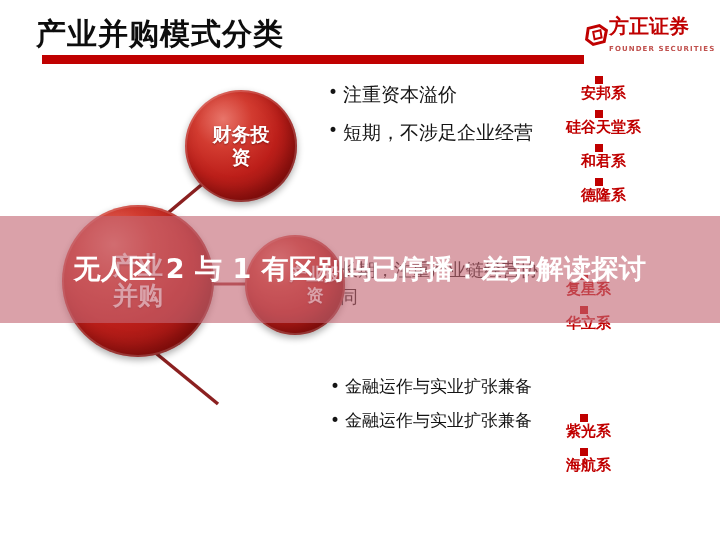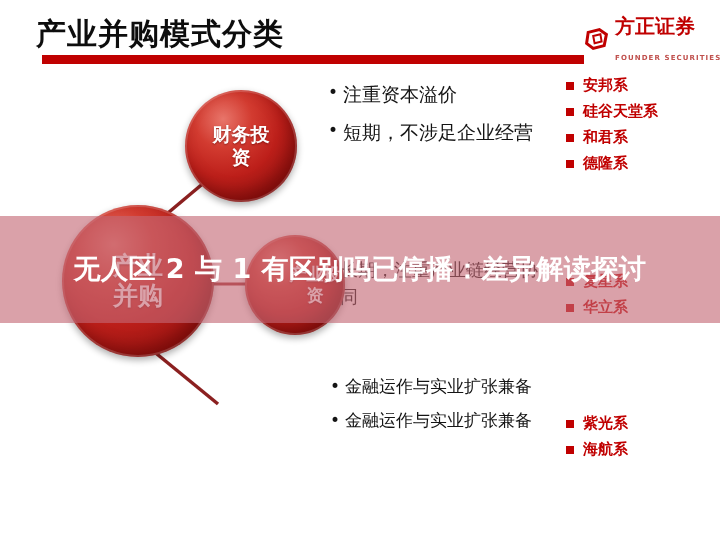--- a/index.html
+++ b/index.html
@@ -38,21 +38,21 @@
     background: #c00000;
   }
 
   
   #logo {
     position: absolute;
     left: 585px;
     top: 16px;
     display: flex;
     align-items: center;
-    gap: 6px;
+    gap: 0;
   }
   #logo-mark {
     position: relative;
     width: 24px;
     height: 24px;
   }
   #logo-text-wrap {
     display: flex;
     flex-direction: column;
     align-items: flex-start;
@@ -63,21 +63,21 @@
     font-weight: bold;
     color: #c00000;
     letter-spacing: 0px;
     white-space: nowrap;
   }
   #logo-en {
     font-size: 7px;
     font-weight: bold;
     color: #c0504d;
     letter-spacing: 1.1px;
-    margin-top: 19px;
+    margin-top: 10px;
     white-space: nowrap;
   }
   #logo-rule {
     position: absolute;
     left: 556px;
     top: 55px;
     width: 28px;
     height: 9px;
     background: #c00000;
   }
@@ -177,20 +177,21 @@
   
   .family-list {
     position: absolute;
     z-index: 4;
   }
   .family-item {
     display: flex;
     align-items: center;
     margin-bottom: 7px;
     white-space: nowrap;
+    flex-direction: column;
   }
   .family-item .marker {
     flex: none;
     width: 8px;
     height: 8px;
     background: #c00000;
     margin-right: 9px;
   }
   .family-item .family-label {
     font-size: 15px;

